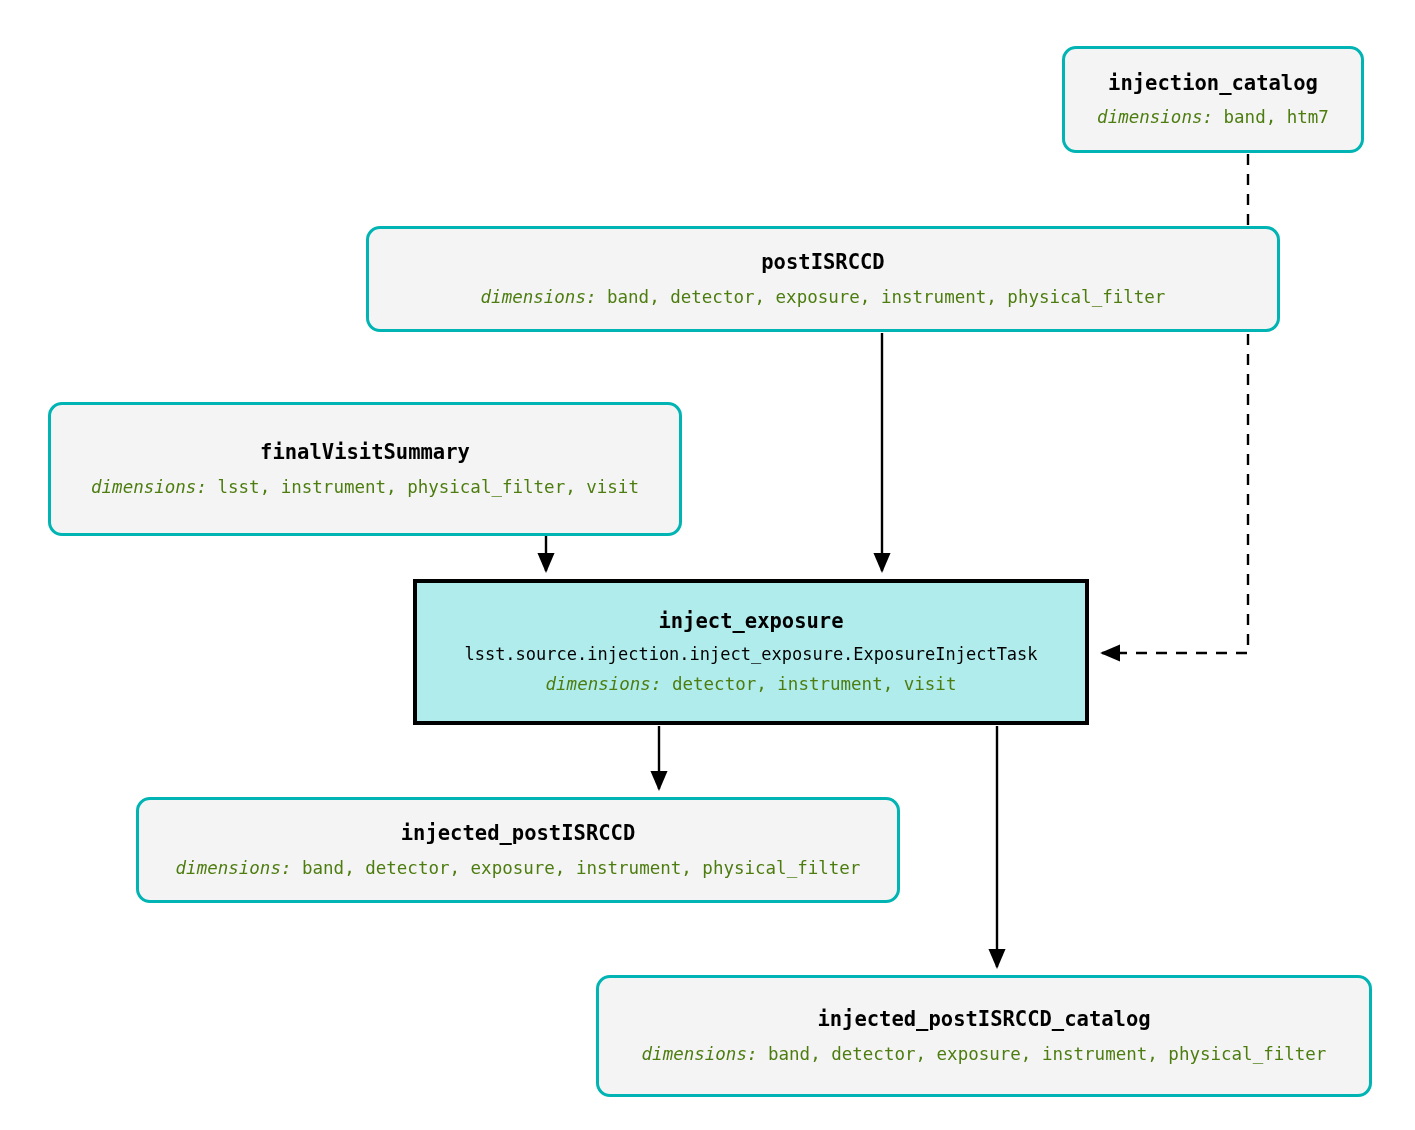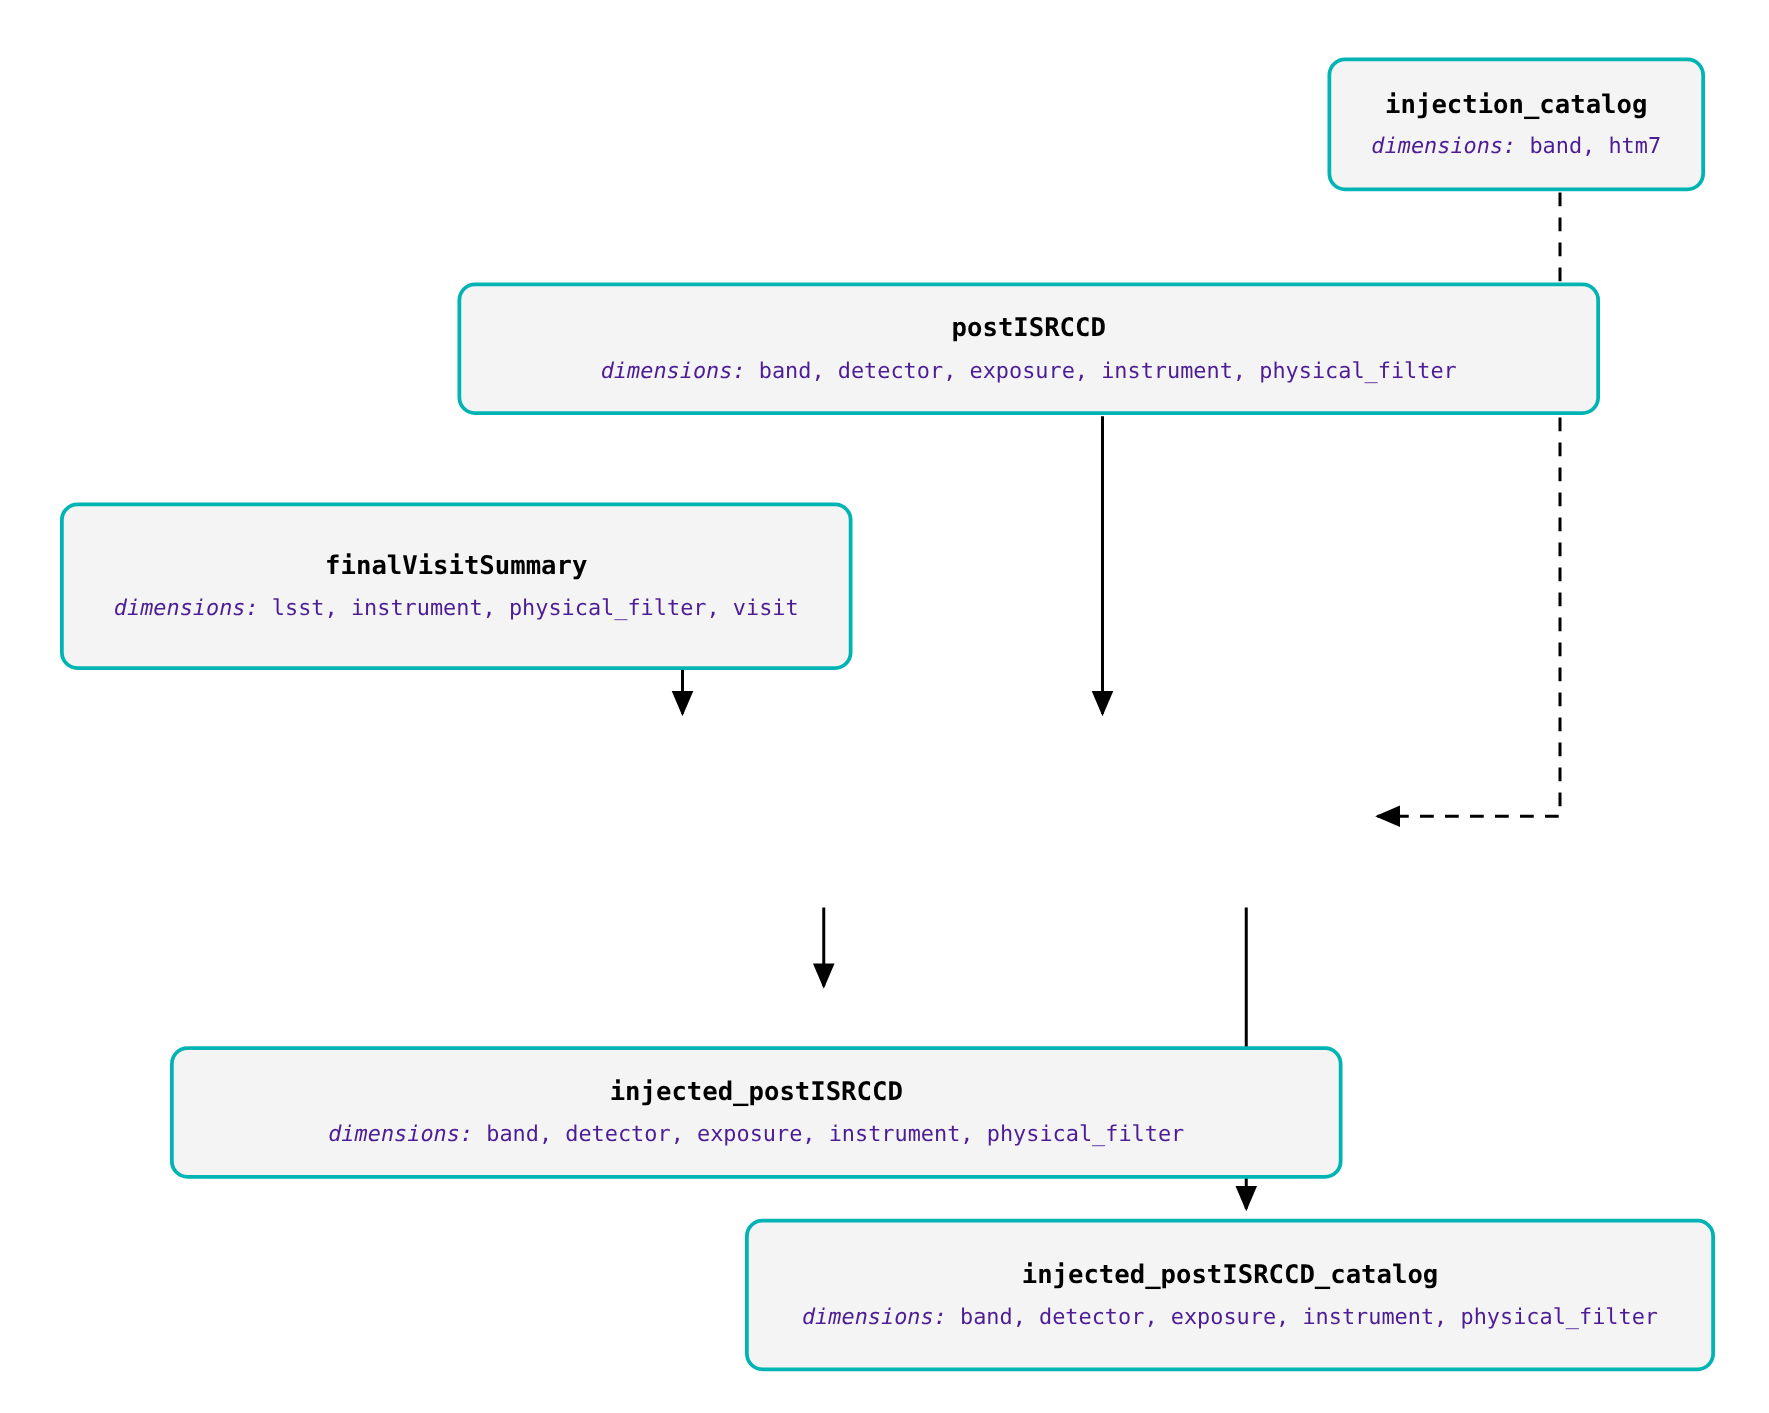--- a/index.html
+++ b/index.html
@@ -52,21 +52,21 @@
   }
   .node-class {
     font-size: 17px;
     color: #000000;
     line-height: 1.1;
     white-space: nowrap;
     margin-top: 13px;
   }
   .node-dims {
     font-size: 17.5px;
-    color: #4c1d95;
+    color: #4d7c0f;
     line-height: 1.1;
     white-space: nowrap;
     margin-top: 14px;
   }
   .node.task .node-dims {
     margin-top: 11px;
   }
   .dim-label {
     font-style: italic;
   }
@@ -105,22 +105,27 @@
   <div class="node dataset" id="node-postISRCCD" style="left: 366px; top: 226px; width: 914px; height: 106px;">
     <div class="node-title">postISRCCD</div>
     <div class="node-dims"><span class="dim-label">dimensions:</span><span> band, detector, exposure, instrument, physical_filter</span></div>
   </div>
 
   <div class="node dataset" id="node-finalVisitSummary" style="left: 48px; top: 402px; width: 634px; height: 134px;">
     <div class="node-title">finalVisitSummary</div>
     <div class="node-dims"><span class="dim-label">dimensions:</span><span> lsst, instrument, physical_filter, visit</span></div>
   </div>
 
+  <div class="node task" id="node-inject_exposure" style="left: 413px; top: 579px; width: 676px; height: 146px;">
+    <div class="node-title">inject_exposure</div>
+    <div class="node-class">lsst.source.injection.inject_exposure.ExposureInjectTask</div>
+    <div class="node-dims"><span class="dim-label">dimensions:</span><span> detector, instrument, visit</span></div>
+  </div>
 
-  <div class="node dataset" id="node-injected_postISRCCD" style="left: 136px; top: 797px; width: 938px; height: 106px; margin-top: 40px;">
+  <div class="node dataset" id="node-injected_postISRCCD" style="left: 136px; top: 797px; width: 764px; height: 106px;">
     <div class="node-title">injected_postISRCCD</div>
     <div class="node-dims"><span class="dim-label">dimensions:</span><span> band, detector, exposure, instrument, physical_filter</span></div>
   </div>
 
   <div class="node dataset" id="node-injected_postISRCCD_catalog" style="left: 596px; top: 975px; width: 776px; height: 122px;">
     <div class="node-title">injected_postISRCCD_catalog</div>
     <div class="node-dims"><span class="dim-label">dimensions:</span><span> band, detector, exposure, instrument, physical_filter</span></div>
   </div>
 
 </div>

